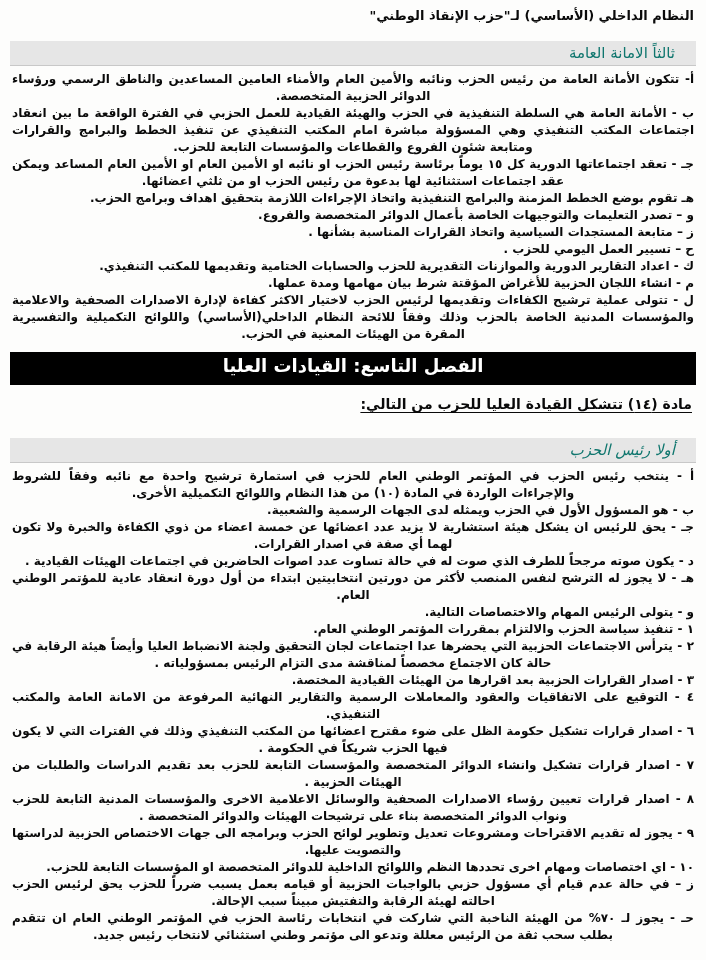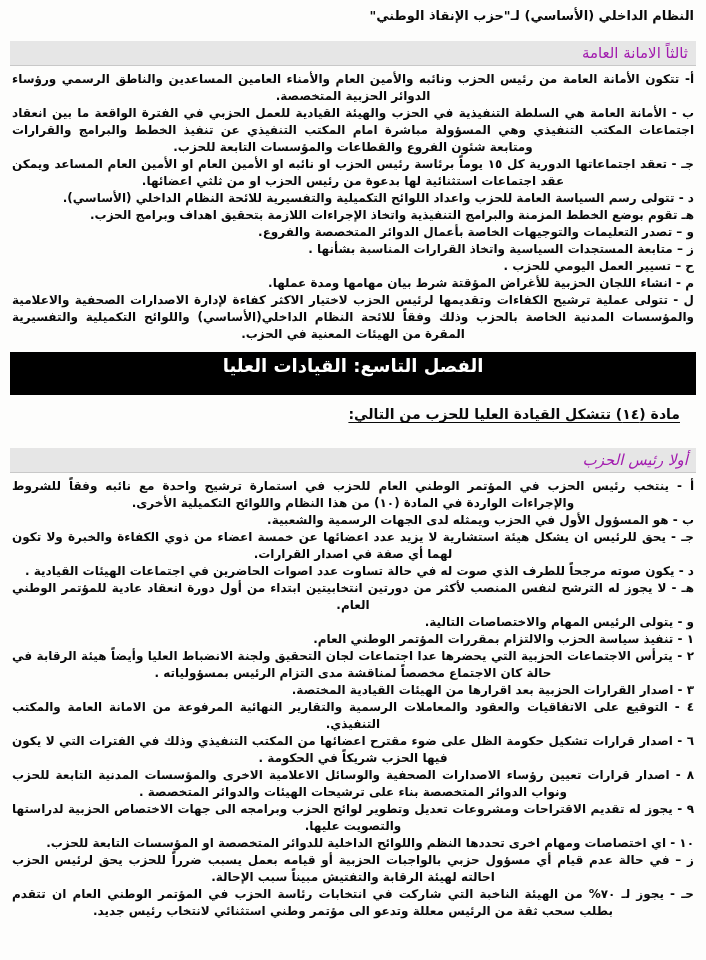--- a/index.html
+++ b/index.html
@@ -20,40 +20,40 @@
   }
   .page{padding:6px 10px 0;}
   .doc-title{
     font-size:13px;line-height:16px;font-weight:bold;
     text-align:right;padding:2px 2px 0;
   }
   .band{
     background:var(--band-bg);
     border-bottom:1px solid var(--band-border);
     font-size:15px;line-height:20px;font-weight:normal;
-    color:#a21caf;
-    padding:2px 8px;margin-top:17px;
+    color:#0f766e;
+    padding:2px 21px;margin-top:17px;
   }
   .band.second{margin-top:24px;font-style:italic;}
   .clauses{margin-top:5px;}
   .para{
     margin:0;padding:0 2px;
     font-size:12px;line-height:17px;font-weight:bold;
     text-align:justify;text-align-last:right;
     color:var(--ink);
   }
   .para.multi{text-align-last:center;}
   .banner{
     background:var(--banner-bg);color:var(--banner-text);
     font-size:18px;line-height:20px;font-weight:bold;
     text-align:center;
-    padding:4px 0 19px;margin:9px 0 0;
+    padding:4px 0 9px;margin:9px 0 0;
   }
   .article{
-    margin:10px 16px 0;
+    margin:10px 4px 0;
     text-align:right;
     font-size:14px;line-height:19px;font-weight:bold;
   }
   .article-text{
     text-decoration:underline;
     text-underline-offset:3px;
   }
 </style>
 </head>
 <body>
@@ -61,25 +61,25 @@
 <div class="page">
 
   <div class="doc-title">النظام الداخلي (الأساسي) لـ"حزب الإنقاذ الوطني"</div>
 
   <div class="band">ثالثاً الامانة العامة</div>
 
   <div class="clauses">
       <p class="para multi">أ- تتكون الأمانة العامة من رئيس الحزب ونائبه والأمين العام والأمناء العامين المساعدين والناطق الرسمي ورؤساء الدوائر الحزبية المتخصصة.</p>
       <p class="para multi">ب - الأمانة العامة هي السلطة التنفيذية في الحزب والهيئة القيادية للعمل الحزبي في الفترة الواقعة ما بين انعقاد اجتماعات المكتب التنفيذي وهي المسؤولة مباشرة امام المكتب التنفيذي عن تنفيذ الخطط والبرامج والقرارات ومتابعة شئون الفروع والقطاعات والمؤسسات التابعة للحزب.</p>
       <p class="para multi">جـ - تعقد اجتماعاتها الدورية كل ١٥ يوماً برئاسة رئيس الحزب او نائبه او الأمين العام او الأمين العام المساعد ويمكن عقد اجتماعات استثنائية لها بدعوة من رئيس الحزب او من ثلثي اعضائها.</p>
-      <p class="para">د - تتولى رسم السياسة العامة للحزب واعداد اللوائح التكميلية والتفسيرية للائحة النظام الداخلي (الأساسي).</p>
       <p class="para">هـ تقوم بوضع الخطط المزمنة والبرامج التنفيذية واتخاذ الإجراءات اللازمة بتحقيق اهداف وبرامج الحزب.</p>
       <p class="para">و – تصدر التعليمات والتوجيهات الخاصة بأعمال الدوائر المتخصصة والفروع.</p>
       <p class="para">ز – متابعة المستجدات السياسية واتخاذ القرارات المناسبة بشأنها .</p>
       <p class="para">ح – تسيير العمل اليومي للحزب .</p>
+      <p class="para">ك - اعداد التقارير الدورية والموازنات التقديرية للحزب والحسابات الختامية وتقديمها للمكتب التنفيذي.</p>
       <p class="para">م - انشاء اللجان الحزبية للأغراض المؤقتة شرط بيان مهامها ومدة عملها.</p>
       <p class="para multi">ل - تتولى عملية ترشيح الكفاءات وتقديمها لرئيس الحزب لاختيار الاكثر كفاءة لإدارة الاصدارات الصحفية والاعلامية والمؤسسات المدنية الخاصة بالحزب وذلك وفقاً للائحة النظام الداخلي(الأساسي) واللوائح التكميلية والتفسيرية المقرة من الهيئات المعنية في الحزب.</p>
     </div>
 
   <div class="banner">الفصل التاسع: القيادات العليا</div>
 
   <div class="article">
     <span class="article-text">مادة (١٤) تتشكل القيادة العليا للحزب من التالي:</span>
   </div>
 
@@ -90,20 +90,21 @@
       <p class="para">ب - هو المسؤول الأول في الحزب ويمثله لدى الجهات الرسمية والشعبية.</p>
       <p class="para multi">جـ - يحق للرئيس ان يشكل هيئة استشارية لا يزيد عدد اعضائها عن خمسة اعضاء من ذوي الكفاءة والخبرة ولا تكون لهما أي صفة في اصدار القرارات.</p>
       <p class="para">د - يكون صوته مرجحاً للطرف الذي صوت له في حالة تساوت عدد اصوات الحاضرين في اجتماعات الهيئات القيادية .</p>
       <p class="para multi">هـ - لا يجوز له الترشح لنفس المنصب لأكثر من دورتين انتخابيتين ابتداء من أول دورة انعقاد عادية للمؤتمر الوطني العام.</p>
       <p class="para">و - يتولى الرئيس المهام والاختصاصات التالية.</p>
       <p class="para">١ - تنفيذ سياسة الحزب والالتزام بمقررات المؤتمر الوطني العام.</p>
       <p class="para multi">٢ - يترأس الاجتماعات الحزبية التي يحضرها عدا اجتماعات لجان التحقيق ولجنة الانضباط العليا وأيضاً هيئة الرقابة في حالة كان الاجتماع مخصصاً لمناقشة مدى التزام الرئيس بمسؤولياته .</p>
       <p class="para">٣ - اصدار القرارات الحزبية بعد اقرارها من الهيئات القيادية المختصة.</p>
       <p class="para multi">٤ - التوقيع على الاتفاقيات والعقود والمعاملات الرسمية والتقارير النهائية المرفوعة من الامانة العامة والمكتب التنفيذي.</p>
       <p class="para multi">٦ - اصدار قرارات تشكيل حكومة الظل على ضوء مقترح اعضائها من المكتب التنفيذي وذلك في الفترات التي لا يكون فيها الحزب شريكاً في الحكومة .</p>
+      <p class="para multi">٧ - اصدار قرارات تشكيل وانشاء الدوائر المتخصصة والمؤسسات التابعة للحزب بعد تقديم الدراسات والطلبات من الهيئات الحزبية .</p>
       <p class="para multi">٨ - اصدار قرارات  تعيين رؤساء الاصدارات الصحفية والوسائل الاعلامية الاخرى والمؤسسات المدنية التابعة للحزب ونواب الدوائر المتخصصة بناء على ترشيحات الهيئات والدوائر المتخصصة .</p>
       <p class="para multi">٩ - يجوز له تقديم الاقتراحات ومشروعات تعديل وتطوير لوائح الحزب وبرامجه الى جهات الاختصاص الحزبية لدراستها والتصويت عليها.</p>
       <p class="para">١٠ - اي اختصاصات ومهام اخرى تحددها النظم واللوائح الداخلية للدوائر المتخصصة او المؤسسات التابعة للحزب.</p>
       <p class="para multi">ز – في حالة عدم قيام أي مسؤول حزبي بالواجبات الحزبية أو قيامه بعمل يسبب ضرراً للحزب يحق لرئيس الحزب احالته لهيئة الرقابة والتفتيش مبيناً سبب الإحالة.</p>
       <p class="para multi">حـ - يجوز لـ ٧٠% من الهيئة الناخبة التي شاركت في انتخابات رئاسة الحزب في المؤتمر الوطني العام ان تتقدم بطلب سحب ثقة من الرئيس معللة وتدعو الى مؤتمر وطني استثنائي لانتخاب رئيس جديد.</p>
     </div>
 
 </div>
 
 </body></html>

